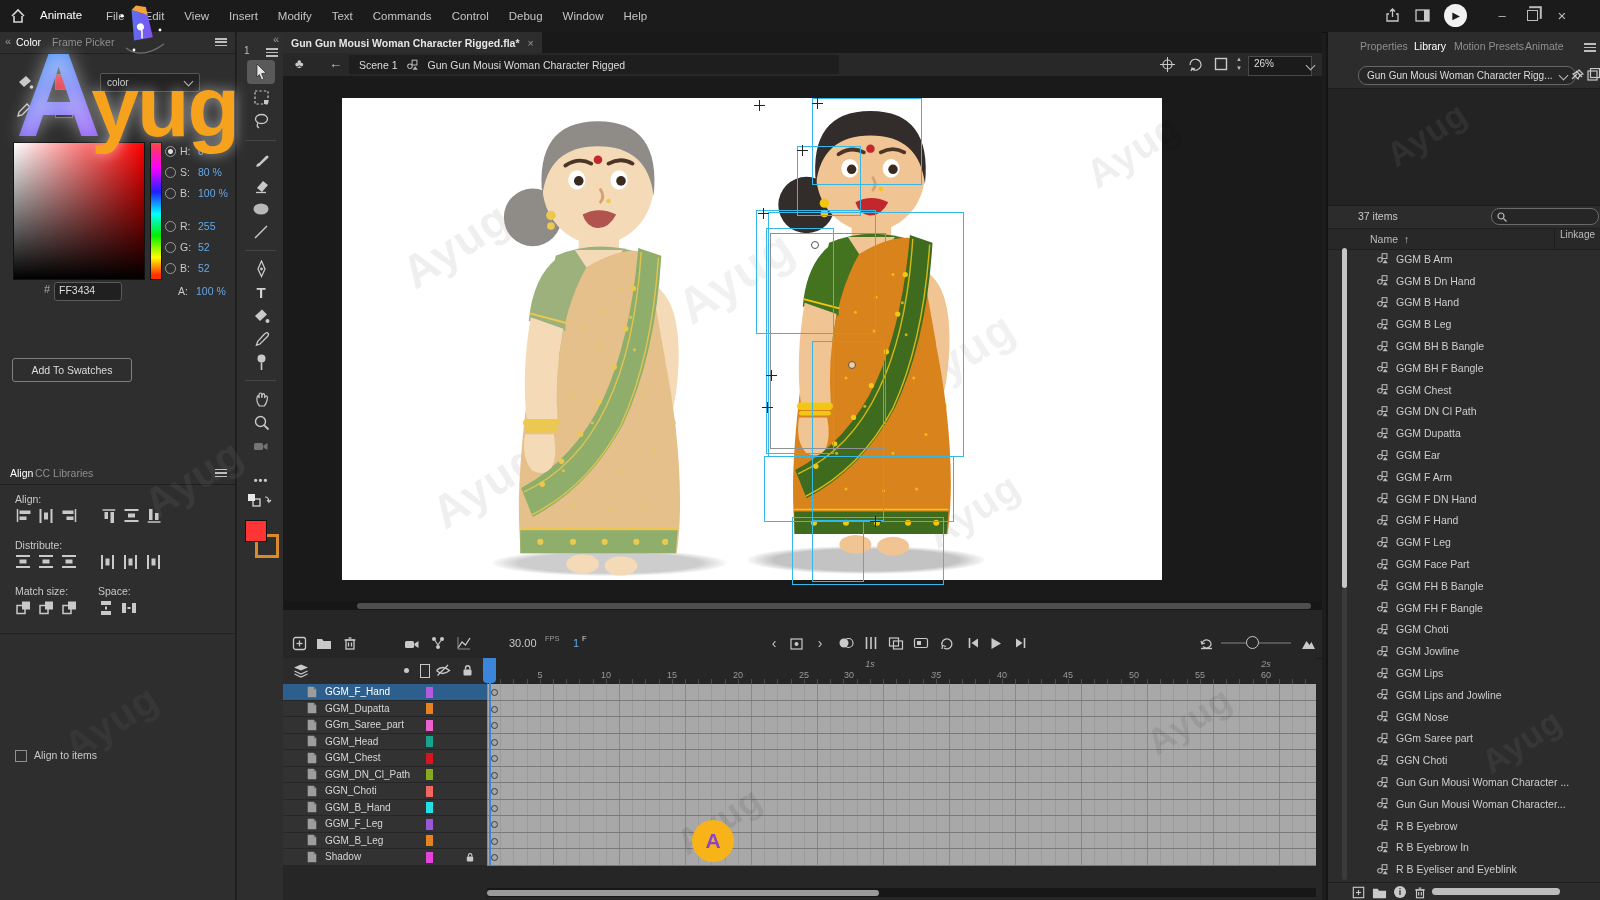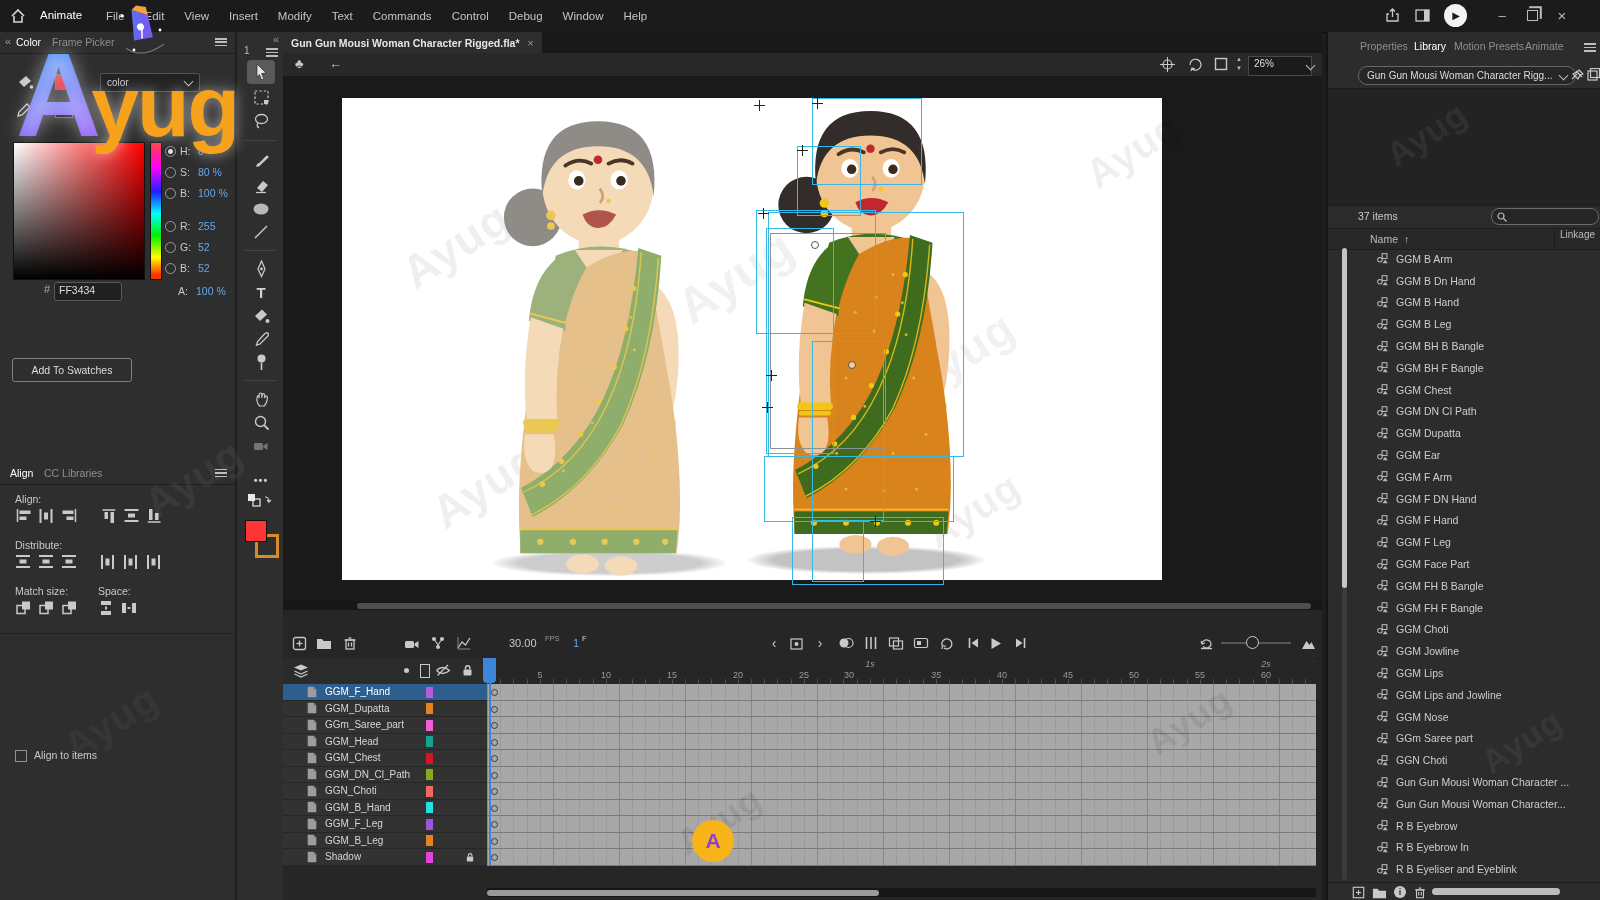--- a/index.html
+++ b/index.html
@@ -283,21 +283,21 @@
       </div>
     <span class="abs" style="left:44px;top:251px;color:#aaa">#</span>
     <div id="hexfield"><span>FF3434</span></div>
     <div id="redswatch"></div>
     <div id="addswbtn">Add To Swatches</div>
   </div>
 
   <div class="panel" id="alignpanel" style="left:0;top:463px;width:235px;height:437px">
     <div class="phead">
       <span class="ptab active" style="left:10px">Align</span>
-      <span class="ptab" style="left:44px">CC Libraries</span>
+      <span class="ptab" style="left:35px">CC Libraries</span>
       <span class="hamb" style="right:8px;top:6px"></span>
     </div>
     <span class="sect-label" style="left:15px;top:30px">Align:</span>
     <svg class="aicon" style="left:15px;top:46px" viewBox="0 0 15 14">
         <use href="#al-l"></use>
       </svg>
     <svg class="aicon" style="left:38px;top:46px" viewBox="0 0 15 14">
         <use href="#di-h" transform="translate(0.5,0)"></use>
       </svg>
     <svg class="aicon" style="left:61px;top:46px;transform:scaleX(-1)" viewBox="0 0 15 14">
@@ -452,20 +452,27 @@
 
   <div id="doctabs">
     <div id="doctab">
       <span>Gun Gun Mousi Woman Character Rigged.fla*</span>
       <span style="color:#9a9a9a;font-weight:normal">×</span>
     </div>
   </div>
   <div id="editbar">
     <span class="abs" style="left:12px;top:3px;color:#c9c9c9;font-size:13px">♣</span>
     <span class="abs" style="left:46px;top:3px;color:#c9c9c9;font-size:13px">←</span>
+    <div id="crumbbox">
+      <span>Scene 1</span>
+      <svg width="14" height="16" viewBox="0 0 16 16">
+          <use href="#gsym"></use>
+        </svg>
+      <span>Gun Gun Mousi Woman Character Rigged</span>
+    </div>
     <svg class="abs" style="left:877px;top:4px" width="15" height="15" viewBox="0 0 15 15">
         <circle cx="7.5" cy="7.5" r="4.5" fill="none" stroke="#c9c9c9" stroke-width="1.2"></circle>
         <line x1="7.5" y1="0" x2="7.5" y2="15" stroke="#c9c9c9"></line>
         <line x1="0" y1="7.5" x2="15" y2="7.5" stroke="#c9c9c9"></line>
       </svg>
     <svg class="abs" style="left:905px;top:4px" width="15" height="15" viewBox="0 0 15 15">
         <path d="M2,8 a5.5,5.5 0 1 1 2,4 M3,14 l1,-3 3,1" fill="none" stroke="#c9c9c9" stroke-width="1.2"></path>
       </svg>
     <svg class="abs" style="left:931px;top:4px" width="14" height="14" viewBox="0 0 14 14">
         <rect x="1.5" y="1.5" width="11" height="11" fill="none" stroke="#c9c9c9" stroke-width="1.4"></rect>

